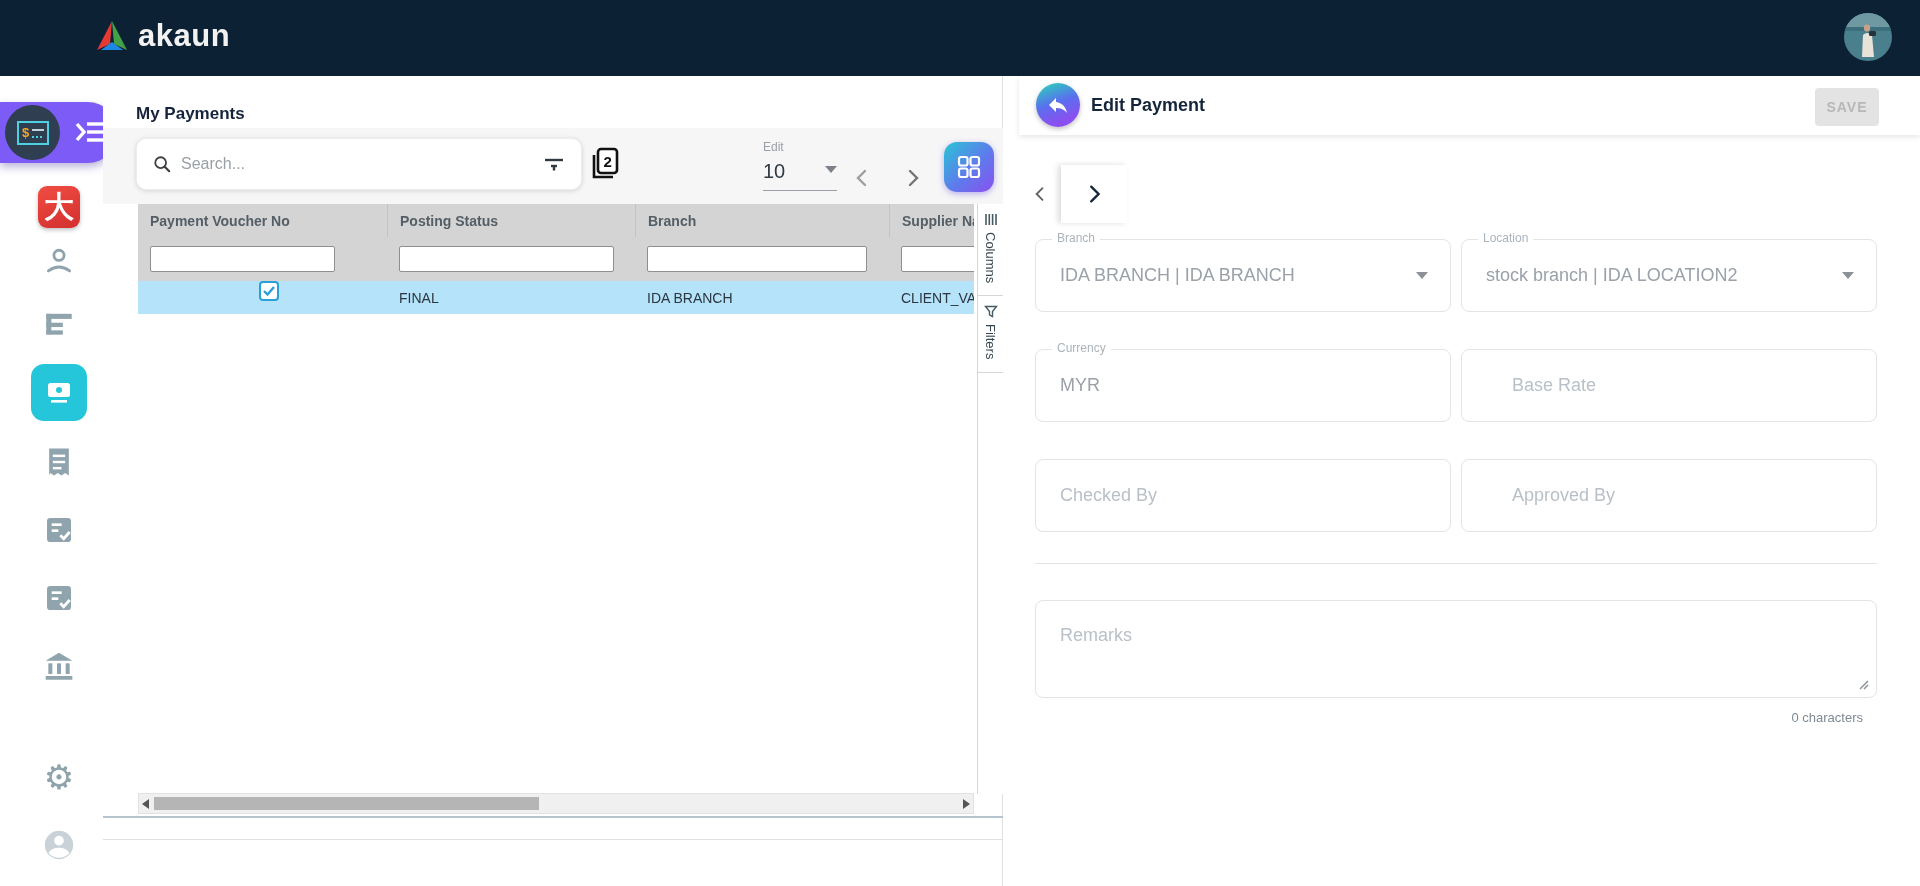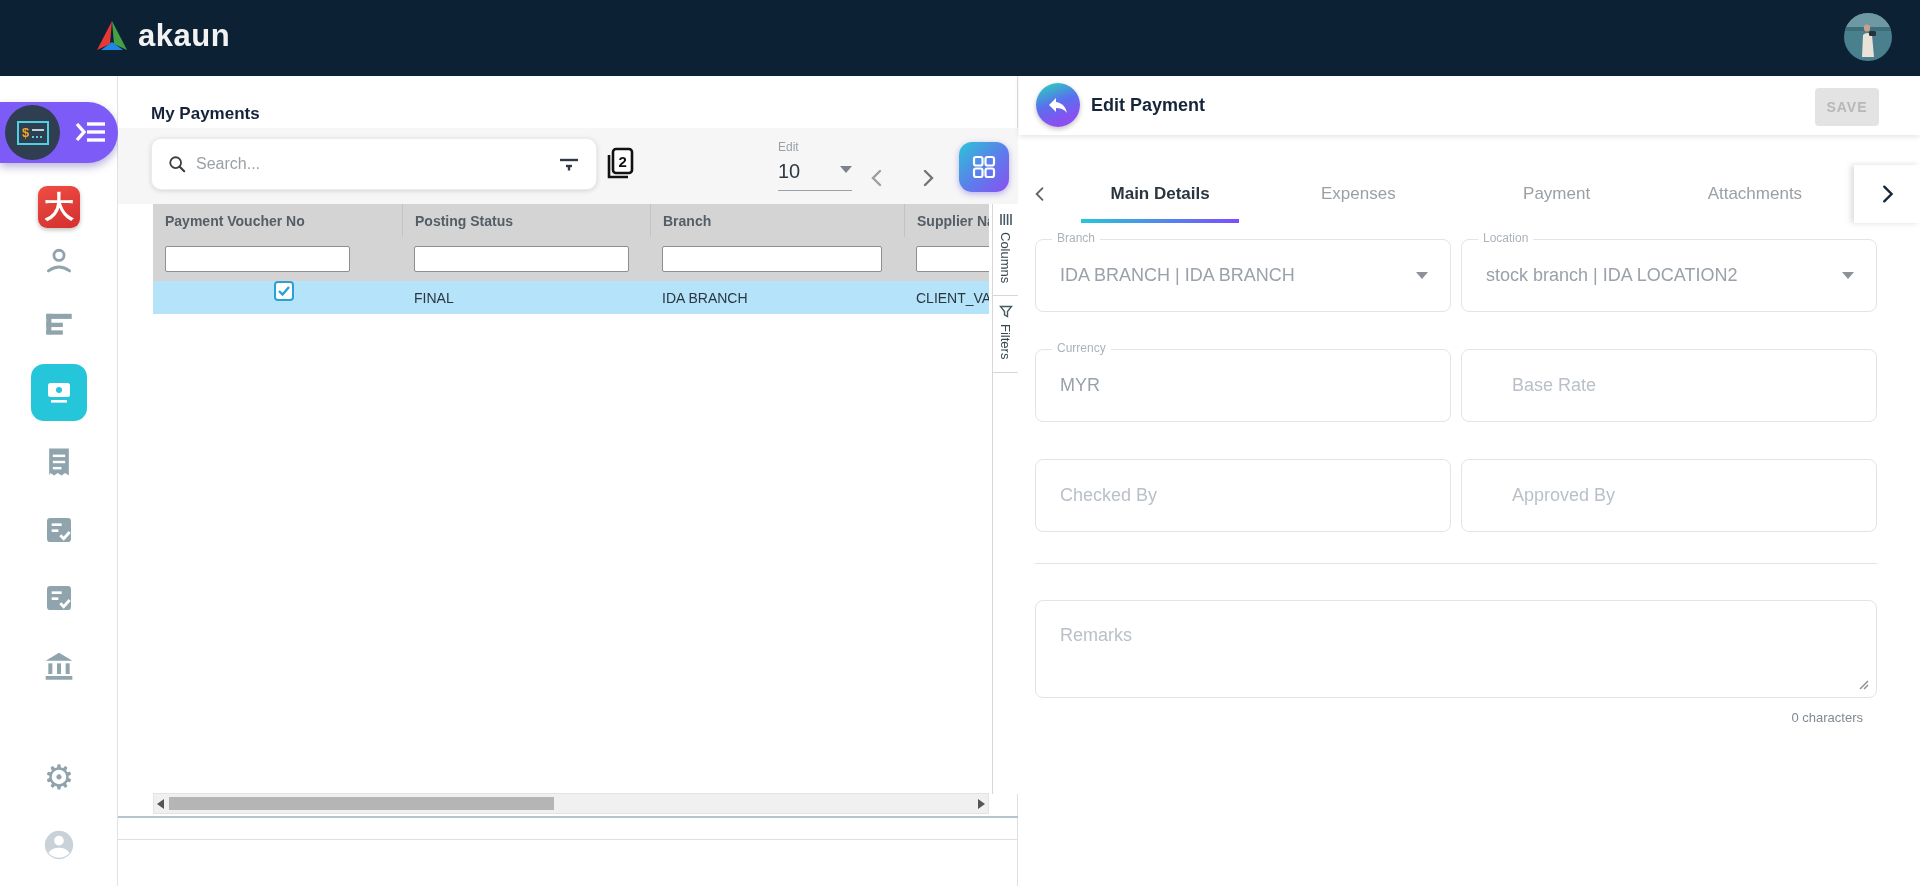--- a/index.html
+++ b/index.html
@@ -16,21 +16,21 @@
   .sidebar { position:absolute; left:0; top:76px; width:118px; height:810px; background:#fff; border-right:1px solid #e2e2e2; }
   .module-pill { position:absolute; left:0; top:26px; width:118px; height:61px; background:#7d5bf6; border-radius:0 31px 31px 0; box-shadow:0 4px 8px rgba(60,40,150,.35); cursor:pointer; }
   .module-circle { position:absolute; left:5px; top:3px; width:55px; height:55px; border-radius:50%; background:#2f3e51; display:flex; align-items:center; justify-content:center; }
   .expand-glyph { position:absolute; right:10px; top:17px; }
   .side-btn { position:absolute; left:0; width:118px; display:flex; justify-content:center; cursor:pointer; }
   .red-app { width:42px; height:42px; background:linear-gradient(160deg,#ef4d43,#d32f2f); border-radius:9px; color:#fff; font-size:30px; font-weight:bold; display:flex; align-items:center; justify-content:center; box-shadow:0 2px 4px rgba(0,0,0,.25); }
   .active-sq { width:56px; height:57px; background:#26c6da; border-radius:13px; display:flex; align-items:center; justify-content:center; }
   .gear-glyph { font-size:34px; color:#8fa3ad; line-height:1; }
 
   
-  .main { position:absolute; left:118px; top:76px; width:900px; height:810px; background:#fff; border-right:1px solid #e0e0e0; }
+  .main { position:absolute; left:103px; top:76px; width:900px; height:810px; background:#fff; border-right:1px solid #e0e0e0; }
   .toolband { position:absolute; left:0; top:52px; width:900px; height:76px; background:#f6f6f6; }
   .main-title { position:absolute; left:33px; top:28px; font-size:17px; font-weight:bold; color:#15233b; }
   .searchbar { position:absolute; left:33px; top:62px; width:446px; height:52px; background:#fff; border:1px solid #ececec; border-radius:10px; box-shadow:0 1px 5px rgba(0,0,0,.14); display:flex; align-items:center; padding:0 16px; gap:10px; }
   .searchbar input { flex:1; border:none; outline:none; font-size:16px; color:#0f766e; background:transparent; font-family:"Liberation Sans",sans-serif; }
   .searchbar input::placeholder { color:#9aa0a6; }
   .dup-btn { position:absolute; left:486px; top:70px; cursor:pointer; }
   .rows-box { position:absolute; left:660px; top:64px; width:74px; cursor:pointer; }
   .rows-label { font-size:12px; color:#9aa0a6; }
   .rows-value { font-size:20px; color:#2f3a44; margin-top:6px; }
   .rows-underline { margin-top:7px; border-bottom:1px solid #9aa0a6; width:74px; }
@@ -341,35 +341,20 @@
       <div class="d-title">Edit Payment</div>
       <button class="save-btn" disabled="">SAVE</button>
     </div>
 
     <div class="tabs">
       <div class="tab-chevron">
         <svg width="20" height="20" viewBox="0 0 24 24">
           <polyline points="15,5 8,12 15,19" fill="none" stroke="#616161" stroke-width="2.2" stroke-linecap="round"></polyline>
         </svg>
       </div>
-      <div class="tab-list">
-        <div class="tab active">
-          <span>Main Details</span>
-          <span class="tab-ink"></span>
-        </div>
-        <div class="tab">
-            <span>Expenses</span>
-          </div>
-        <div class="tab">
-            <span>Payment</span>
-          </div>
-        <div class="tab">
-            <span>Attachments</span>
-          </div>
-      </div>
       <div class="tab-scroll-right">
         <svg width="22" height="22" viewBox="0 0 24 24">
           <polyline points="9,4 17,12 9,20" fill="none" stroke="#16263a" stroke-width="2.6" stroke-linecap="round"></polyline>
         </svg>
       </div>
     </div>
 
     <div class="form">
       <div class="field f-left frow1">
         <span class="legend">Branch</span>

